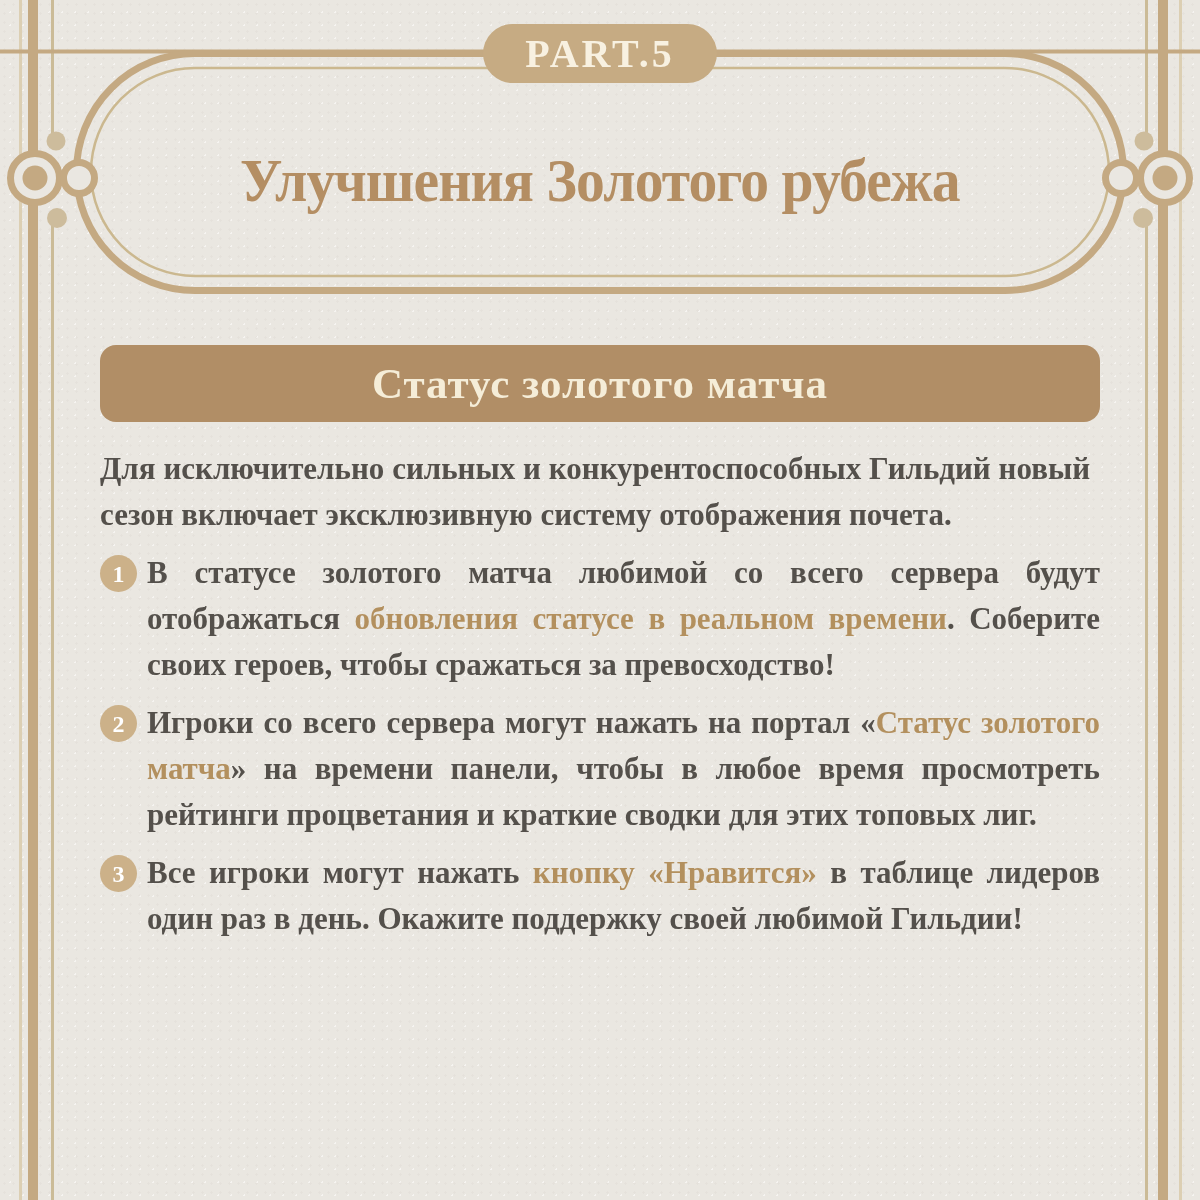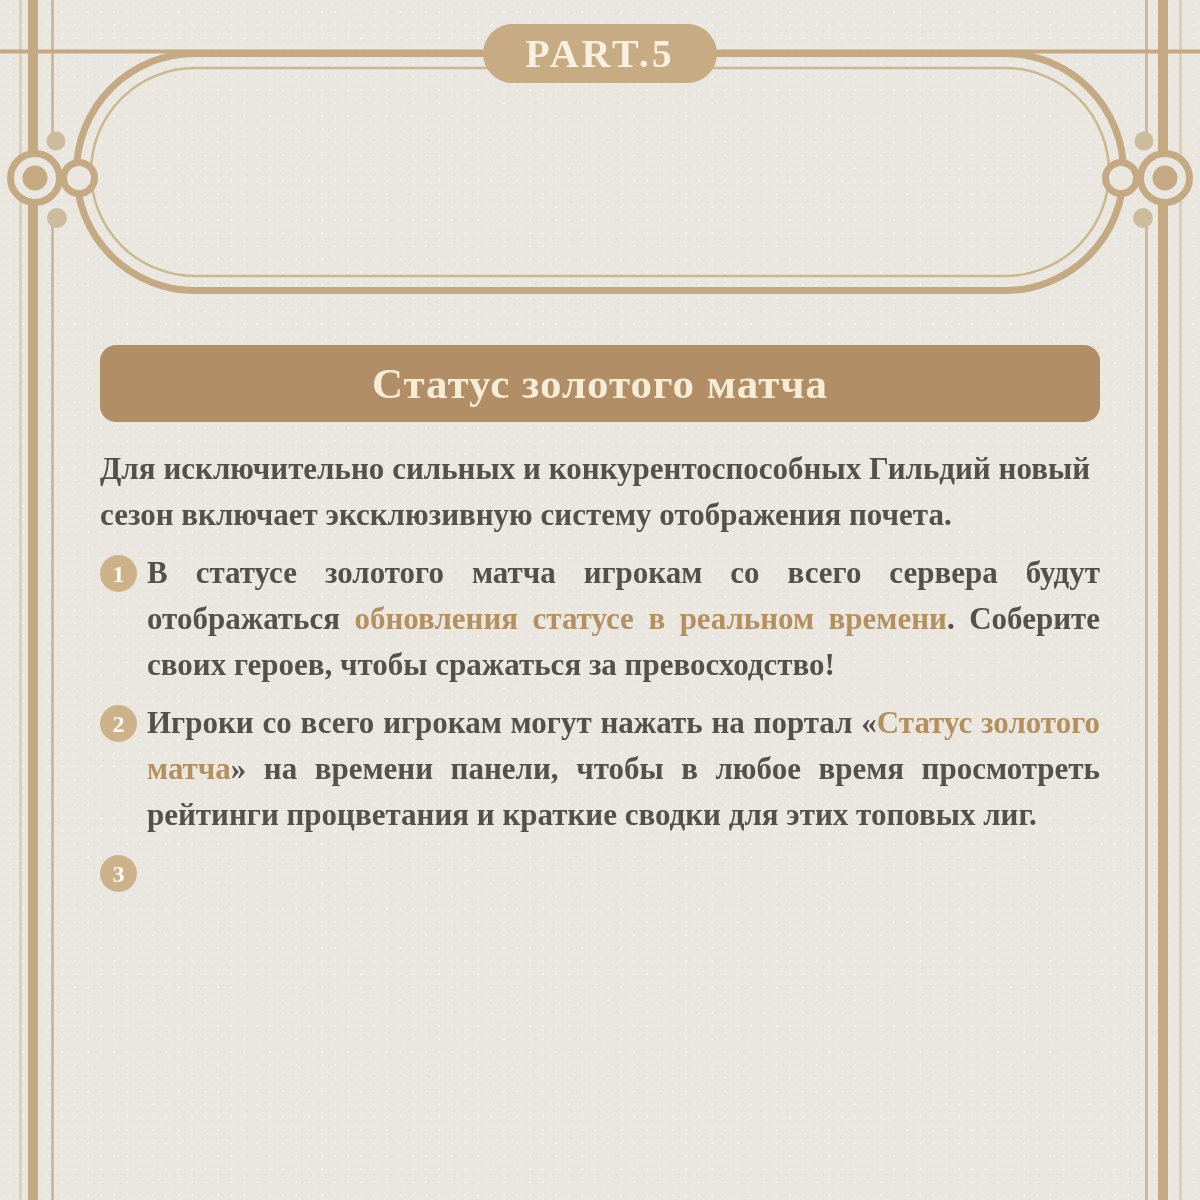--- a/index.html
+++ b/index.html
@@ -98,35 +98,39 @@
       <circle cx="1121" cy="178" r="15.5" fill="#eae7e1" stroke="#c4a982" stroke-width="7"></circle>
       <circle cx="1144" cy="141" r="9.5" fill="#cdbc9c"></circle>
       <circle cx="1143" cy="218" r="10" fill="#cdbc9c"></circle>
     </g>
   </svg>
 
   <div class="pill">
     <span>PART.5</span>
   </div>
 
+  <h1 class="title">
+    <span class="title-inner">Улучшения Золотого рубежа</span>
+  </h1>
 
   <div class="banner">
     <span>Статус золотого матча</span>
   </div>
 
   <div class="body">
     <p>Для исключительно сильных и конкурентоспособных Гильдий новый сезон включает эксклюзивную систему отображения почета.</p>
     <ol class="items" id="feature-list">
         <li>
     <span class="num-badge">1</span>
-    <span><span>В статусе золотого матча игрокам со всего сервера будут отображаться </span><span class="accent">обновления статусе в реальном времени</span><span>. Соберите своих героев, чтобы сражаться за превосходство!</span></span>
+    <span><span>В статусе золотого матча любимой со всего сервера будут отображаться </span><span class="accent">обновления статусе в реальном времени</span><span>. Соберите своих героев, чтобы сражаться за превосходство!</span></span>
   </li>
         <li>
     <span class="num-badge">2</span>
-    <span><span>Игроки со всего игрокам могут нажать на портал «</span><span class="accent">Статус золотого матча</span><span>» на времени панели, чтобы в любое время просмотреть рейтинги процветания и краткие сводки для этих топовых лиг.</span></span>
+    <span><span>Игроки со всего сервера могут нажать на портал «</span><span class="accent">Статус золотого матча</span><span>» на времени панели, чтобы в любое время просмотреть рейтинги процветания и краткие сводки для этих топовых лиг.</span></span>
   </li>
         <li>
     <span class="num-badge">3</span>
+    <span><span>Все игроки могут нажать </span><span class="accent">кнопку «Нравится»</span><span> в таблице лидеров один раз в день. Окажите поддержку своей любимой Гильдии!</span></span>
   </li>
       </ol>
   </div>
 
 </div>
 
 </body></html>

